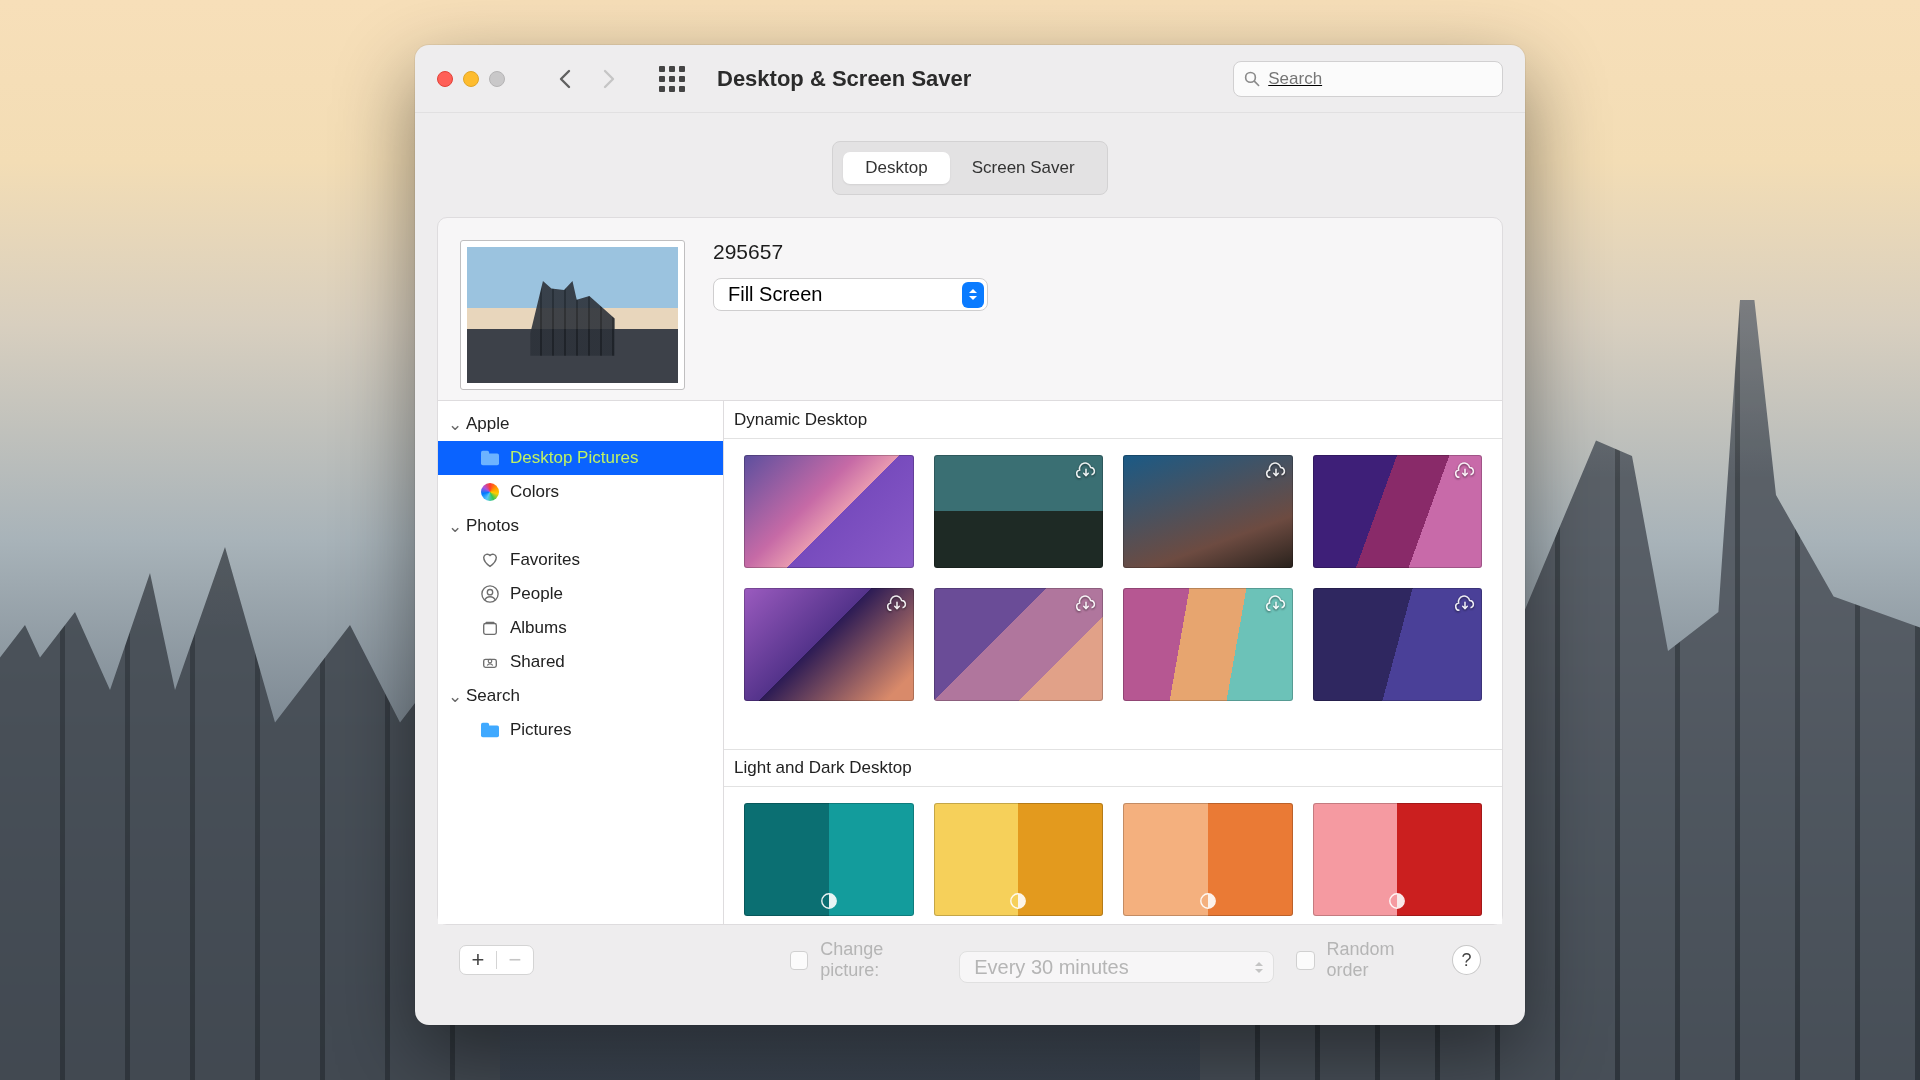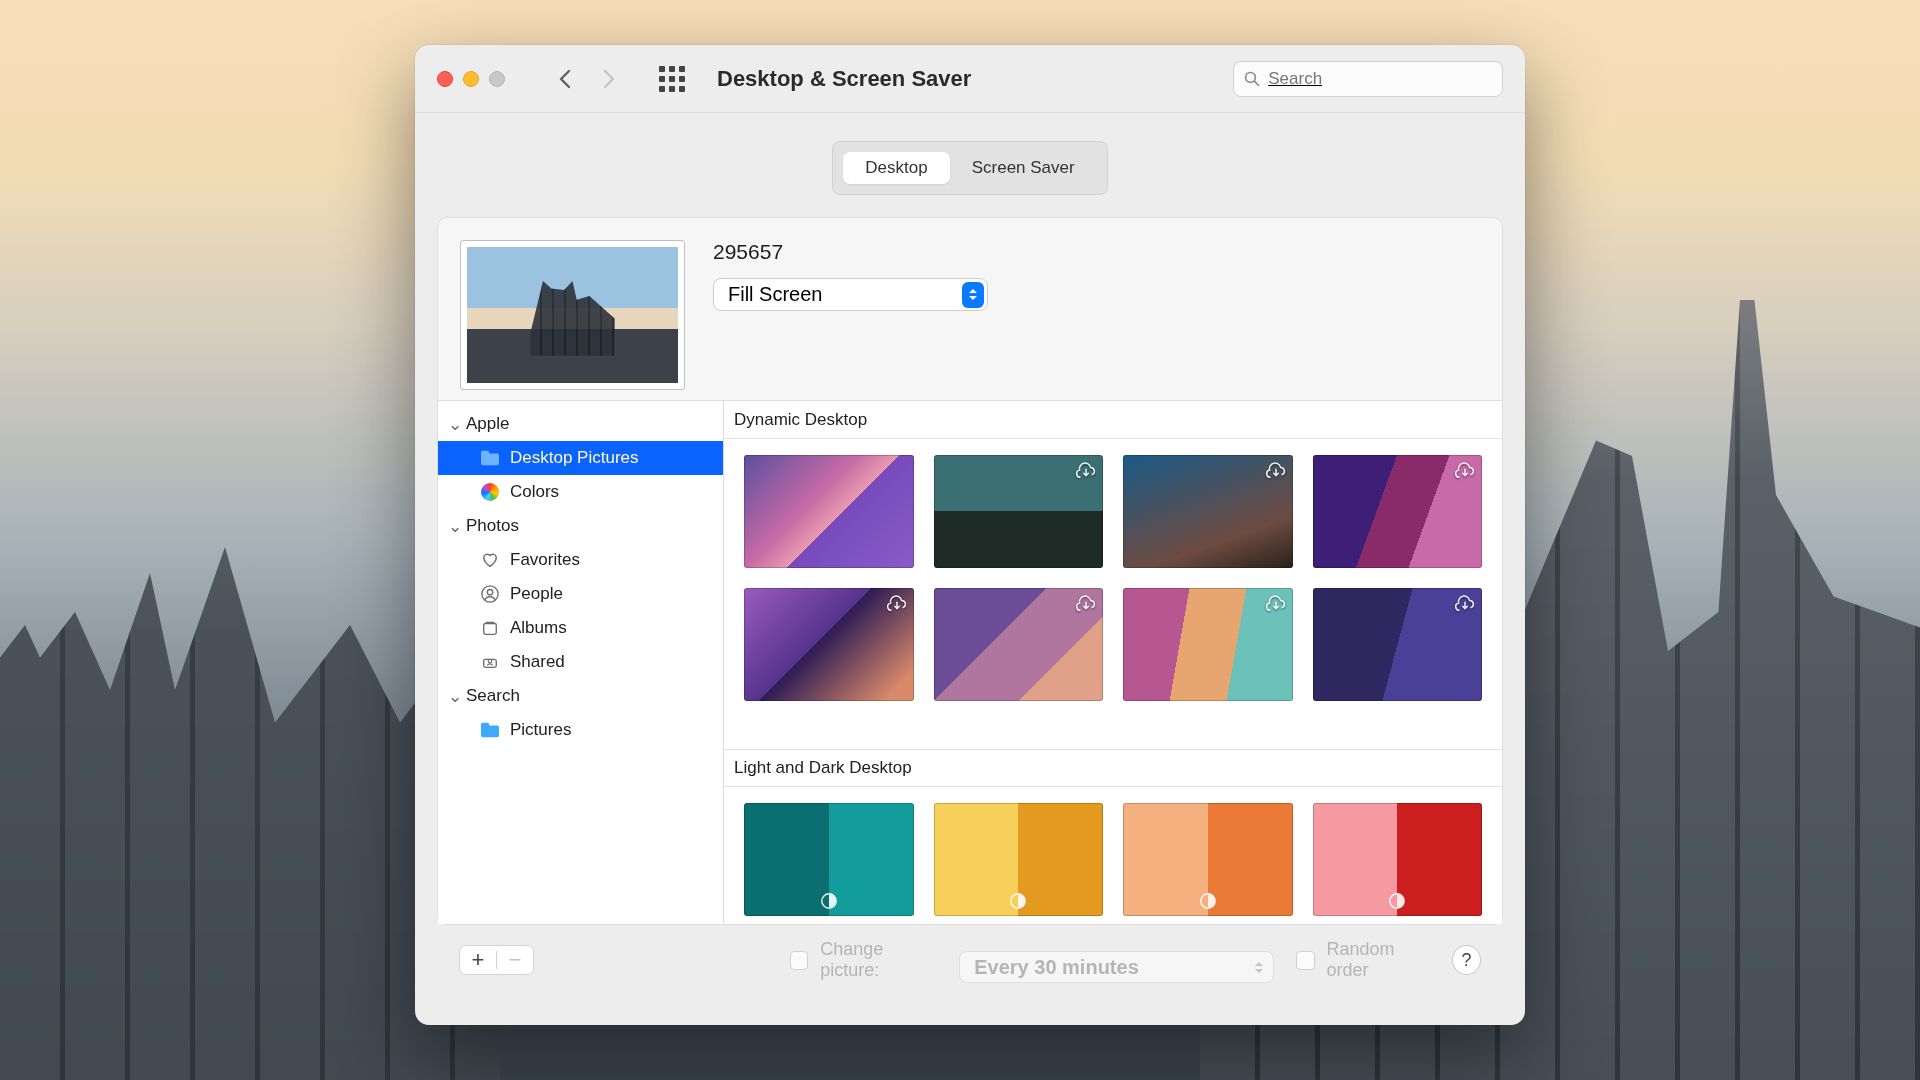--- a/index.html
+++ b/index.html
@@ -81,21 +81,21 @@
   .chev::before,.chev::after{content:"";border:4px solid transparent;}
   .chev::before{border-bottom-color:#fff;transform:translateY(-1px);}
   .chev::after{border-top-color:#fff;transform:translateY(1px);}
 
   .split{display:flex;flex:1;border-top:1px solid #dedcde;min-height:0;}
   .sidebar{width:286px;background:#fff;border-right:1px solid #dedcde;padding-top:6px;overflow:auto;}
   .group-h,.leaf{display:flex;align-items:center;height:34px;font-size:17px;color:#222;}
   .group-h{padding-left:10px;gap:6px;}
   .group-h .tri{width:12px;text-align:center;color:#6a6a6a;}
   .leaf{padding-left:42px;gap:10px;}
-  .leaf.sel{background:#0a63ff;color:#fef9c3;}
+  .leaf.sel{background:#0a63ff;color:#bef264;}
   .leaf.sel .ic-folder rect{fill:#6db3ff;}
   .ic{width:20px;height:20px;display:flex;align-items:center;justify-content:center;}
   .ic svg{width:18px;height:18px;}
   .ic-color{width:18px;height:18px;border-radius:50%;background:conic-gradient(#ff3b30,#ff9500,#ffcc00,#34c759,#5ac8fa,#007aff,#af52de,#ff3b30);}
   .ic-folder rect{fill:#3fa9ff;}
 
   .main{flex:1;display:flex;flex-direction:column;background:#fff;overflow:hidden;}
   .sect-h{height:38px;display:flex;align-items:center;padding:0 10px;font-size:17px;color:#222;border-bottom:1px solid #e2e2e2;}
   .grid{display:grid;grid-template-columns:repeat(4,1fr);gap:20px;padding:16px 20px 18px;}
   .thumb{aspect-ratio:3/2;border-radius:3px;position:relative;box-shadow:inset 0 0 0 1px rgba(0,0,0,.2);}
@@ -354,21 +354,21 @@
     <div class="footer">
       <div class="addrm">
         <div>+</div>
         <div class="sep"></div>
         <div style="color:#c5c5c5;">−</div>
       </div>
       <div class="opts">
         <div class="optrow">
           <span class="chk"></span>
           <span>Change picture:</span>
-          <div class="popup dis" style="margin-left:6px;font-weight:bold;">
+          <div class="popup dis" style="margin-left:6px;">
             <span>Every 30 minutes</span>
             <span class="chev"></span>
           </div>
         </div>
         <div class="optrow">
           <span class="chk"></span>
           <span>Random order</span>
         </div>
       </div>
       <div class="help">?</div>

